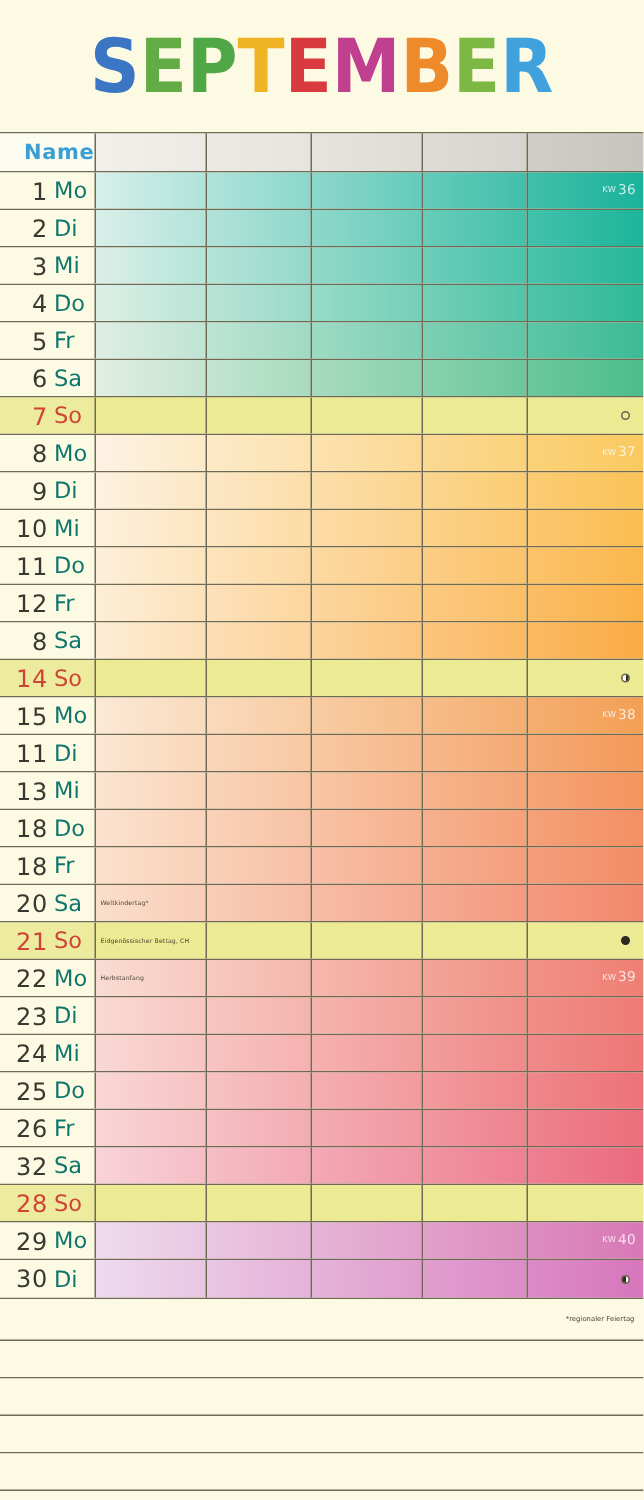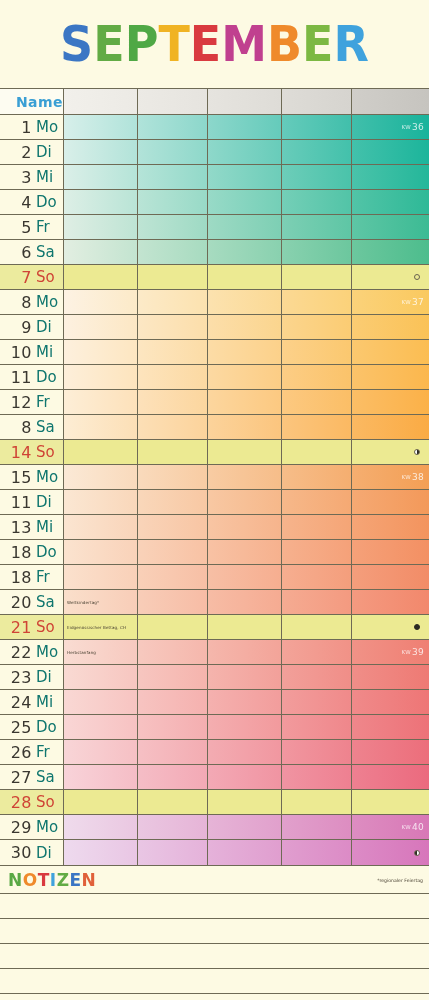--- a/index.html
+++ b/index.html
@@ -456,21 +456,21 @@
             <span class="dname">Fr</span>
           </div>
           <div class="c-ev" style="background: linear-gradient(to right, rgb(248, 213, 215), rgb(246, 192, 196));"></div>
           <div class="c-b" style="background: linear-gradient(to right, rgb(246, 192, 196), rgb(243, 172, 178));"></div>
           <div class="c-c" style="background: linear-gradient(to right, rgb(243, 172, 178), rgb(241, 151, 160));"></div>
           <div class="c-d" style="background: linear-gradient(to right, rgb(241, 151, 160), rgb(238, 131, 142));"></div>
           <div class="c-e" style="background: linear-gradient(to right, rgb(238, 131, 142), rgb(236, 110, 123));"></div>
         </div>
         <div class="row">
           <div class="c-day">
-            <span class="dnum">27</span>
+            <span class="dnum">32</span>
             <span class="dname">Sa</span>
           </div>
           <div class="c-ev" style="background: linear-gradient(to right, rgb(248, 211, 217), rgb(245, 189, 198));"></div>
           <div class="c-b" style="background: linear-gradient(to right, rgb(245, 189, 198), rgb(243, 169, 181));"></div>
           <div class="c-c" style="background: linear-gradient(to right, rgb(243, 169, 181), rgb(240, 148, 162));"></div>
           <div class="c-d" style="background: linear-gradient(to right, rgb(240, 148, 162), rgb(238, 128, 145));"></div>
           <div class="c-e" style="background: linear-gradient(to right, rgb(238, 128, 145), rgb(235, 106, 126));"></div>
         </div>
         <div class="row sun">
           <div class="c-day">
@@ -506,21 +506,20 @@
           <div class="c-c" style="background: linear-gradient(to right, rgb(229, 178, 218), rgb(224, 158, 207));"></div>
           <div class="c-d" style="background: linear-gradient(to right, rgb(224, 158, 207), rgb(220, 139, 198));"></div>
           <div class="c-e" style="background: linear-gradient(to right, rgb(220, 139, 198), rgb(215, 118, 187));">
             <span class="moon last"></span>
           </div>
         </div>
       </div>
   </div>
 
   <div class="notizen-bar">
-    <div class="notizen" id="notizen-el"><span style="color: rgb(90, 168, 69);">N</span><span style="color: rgb(239, 138, 43);">O</span><span style="color: rgb(217, 58, 63);">T</span><span style="color: rgb(63, 162, 221);">I</span><span style="color: rgb(98, 171, 69);">Z</span><span style="color: rgb(59, 118, 196);">E</span><span style="color: rgb(224, 96, 58);">N</span></div>
     <div class="footnote">*regionaler Feiertag</div>
   </div>
   <div id="notelines-host">
       <div class="noteline"></div>
       <div class="noteline"></div>
       <div class="noteline"></div>
       <div class="noteline"></div>
       <div class="noteline"></div>
     </div>
 

